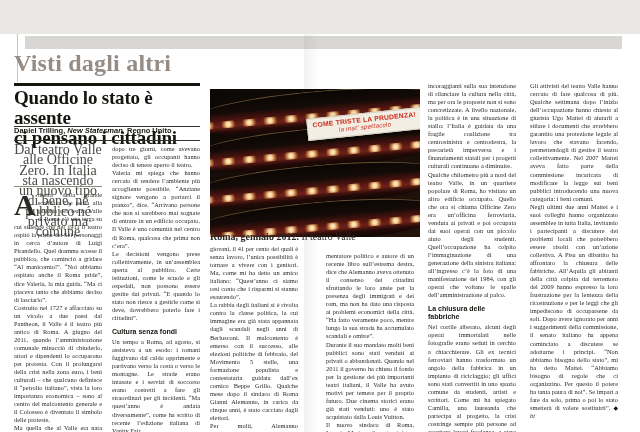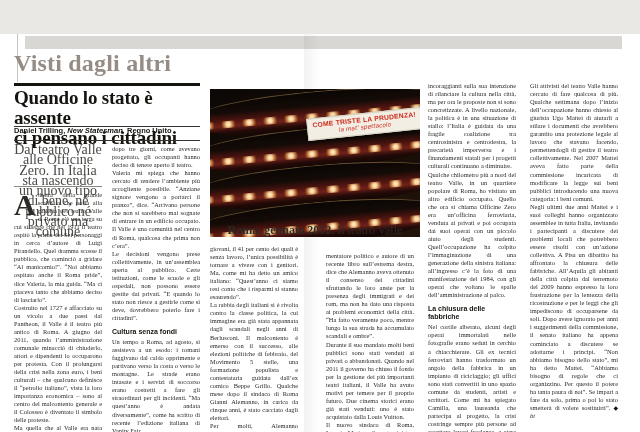--- a/index.html
+++ b/index.html
@@ -46,21 +46,21 @@
   .dots{position:absolute;left:0;right:0;top:21px;height:7px;background-repeat:repeat-x;
           background-size:21px 7px;
           background-image:radial-gradient(circle at 50% 50%, #ffe3b2 16%, rgba(255,176,80,.55) 42%, rgba(255,150,50,0) 65%);}
   .banner{position:absolute;left:46%;top:16%;width:52%;transform:rotate(-6deg);
           background:#f2eee3;border:1px solid #d8d2c2;box-shadow:0 1px 3px rgba(0,0,0,.6);
           padding:2px 2px 3px 2px;text-align:center;}
   .banner-l1{font-family:"Liberation Sans",sans-serif;font-size:6.8px;font-weight:bold;
           color:#cf2a1e;letter-spacing:.2px;line-height:8px;}
   .banner-l2{font-family:"DejaVu Sans",sans-serif;font-style:italic;font-size:5.8px;
           color:#cf2a1e;line-height:7px;}
-  .caption{position:absolute;left:210px;top:189px;width:210px;text-align:center;font-size:12px;
+  .caption{position:absolute;left:210px;top:197px;width:210px;text-align:left;font-size:10px;
           color:#2b2a26;}
   .caption .cap-b{font-weight:bold;}
   
   .footer{position:absolute;top:414px;font-family:"Liberation Sans",sans-serif;font-size:6.5px;
           color:#55534e;}
   .footer-left{left:14px;}
   .footer-right{left:418px;width:200px;text-align:right;}
   .pagenum{font-family:"Liberation Serif",serif;font-size:15px;font-weight:bold;color:#15140f;}
   .footer-left .pagenum{margin-right:6px;}
   .footer-right .pagenum{margin-left:6px;}

